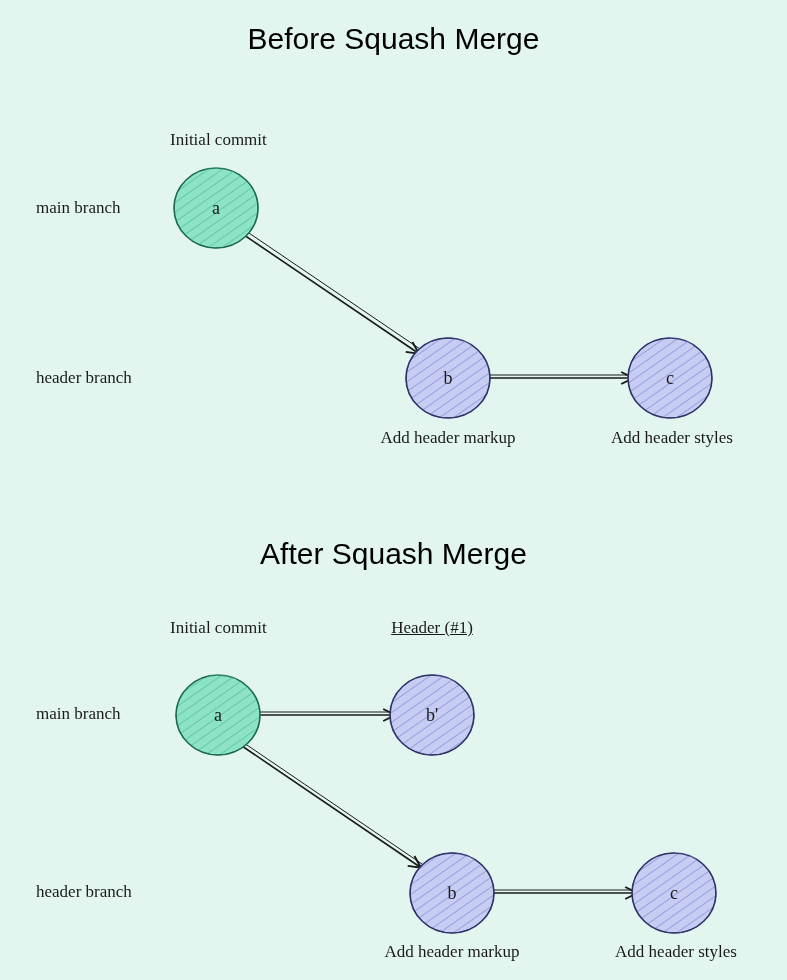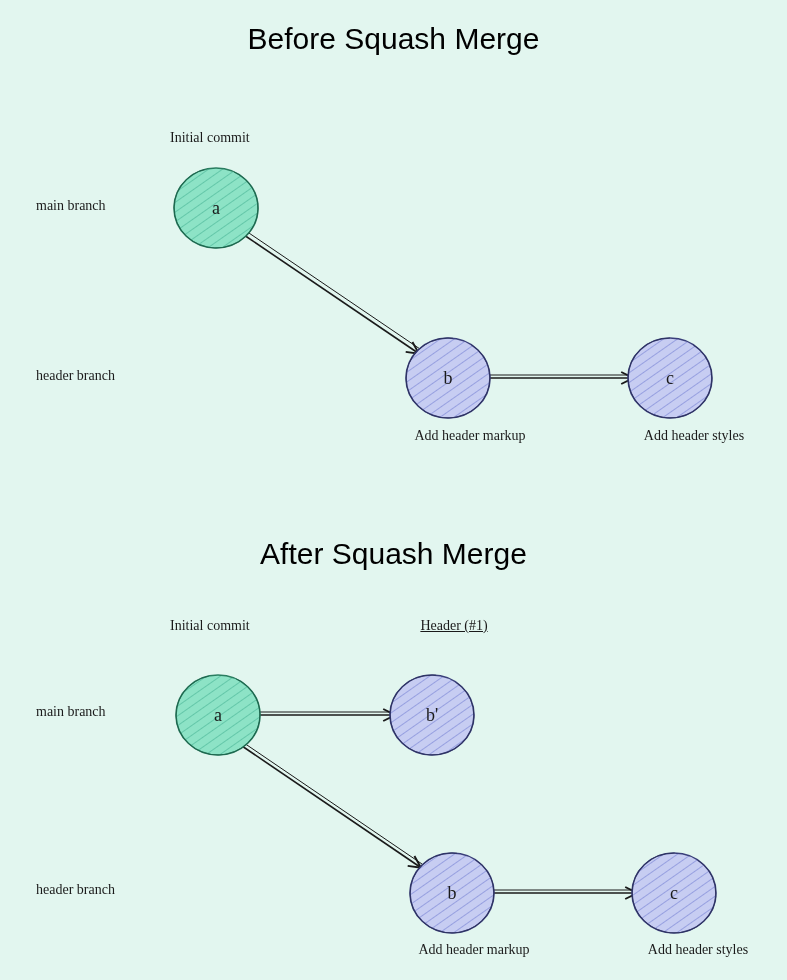--- a/index.html
+++ b/index.html
@@ -17,24 +17,24 @@
     font-size: 30px;
     font-family: "Segoe UI", "Helvetica Neue", Arial, sans-serif;
     font-weight: 400;
     color: #000;
     text-align: center;
     width: 100%;
     left: 0;
   }
   .label {
     position: absolute;
-    font-size: 14px;
+    font-size: 17px;
     white-space: nowrap;
   }
-  .label.center { transform: translateX(-50%); margin-left: 22px; }
+  .label.center { transform: translateX(-50%); }
   svg.scene {
     position: absolute;
     left: 0;
     width: 787px;
     overflow: visible;
   }
   .node-label {
     font-family: "Comic Sans MS", "Segoe Script", cursive;
     font-size: 18px;
     fill: #1a1a1a;

